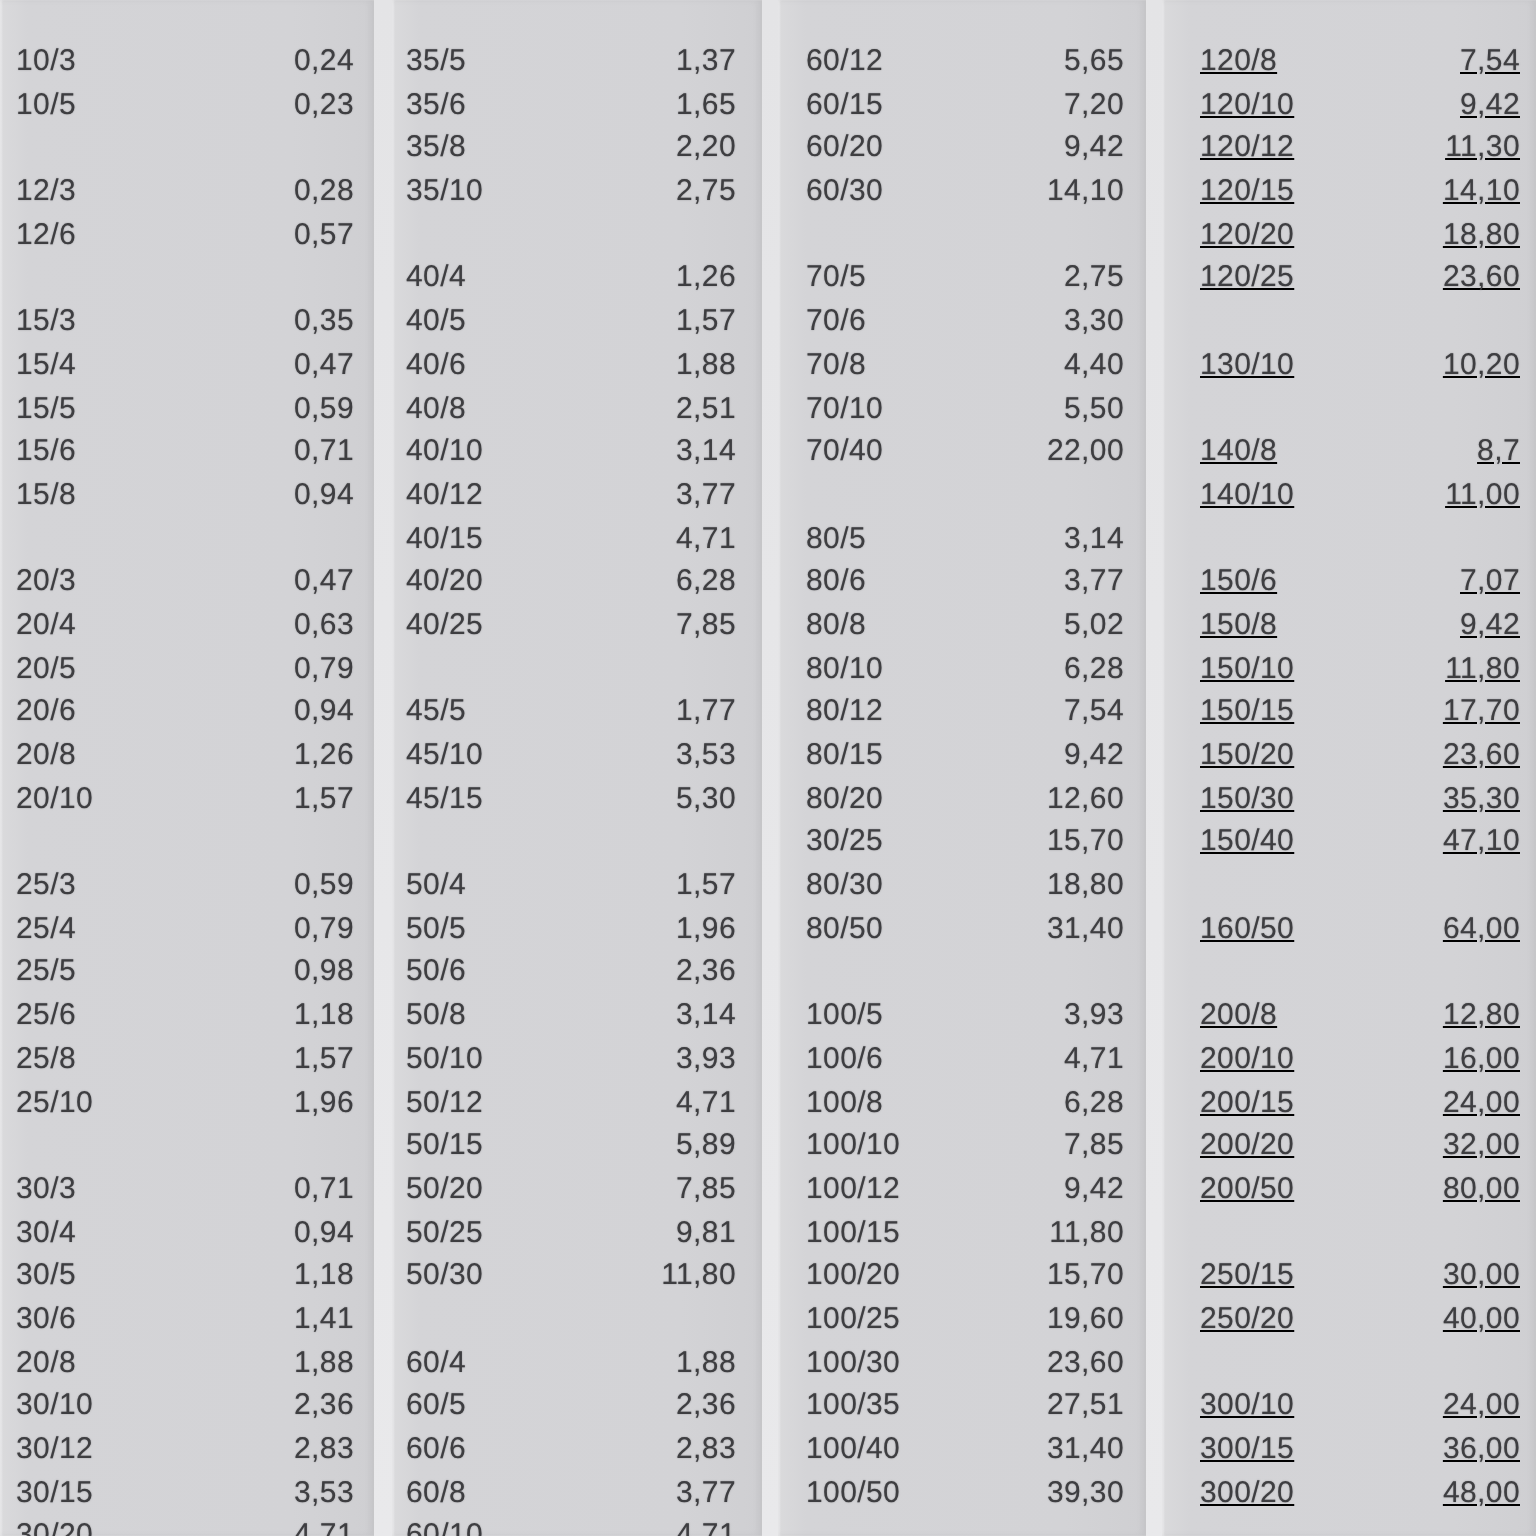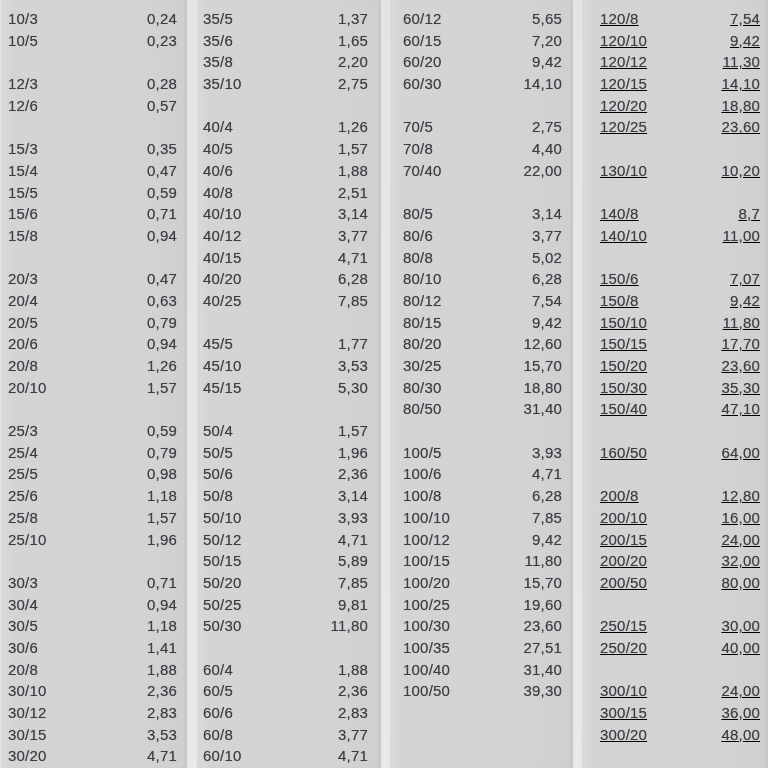--- a/index.html
+++ b/index.html
@@ -16,21 +16,21 @@
   .page {
     position: relative;
     width: 768px;
     height: 768px;
   }
   .panel {
     position: absolute;
     top: 0;
     height: 768px;
     box-sizing: border-box;
-    padding-top: 8px;
+    padding-top: 20px;
     background: linear-gradient(to right, #dadadc 0px, #d4d4d7 14px, #d3d3d6 78%, #cfcfd2 100%);
     box-shadow: inset 1px 0 1px rgba(255,255,255,0.35), inset -2px 0 3px rgba(0,0,0,0.05);
     overflow: hidden;
   }
   .c0 { left: 0;     width: 187px; padding-left: 8px;  padding-right: 10px; }
   .c1 { left: 196px; width: 185px; padding-left: 7px;  padding-right: 13px; }
   .c2 { left: 389px; width: 184px; padding-left: 14px; padding-right: 11px; }
   .c3 { left: 581px; width: 187px; padding-left: 19px; padding-right: 8px; text-decoration: underline;  }
   .row {
     height: 21.7px;
@@ -324,22 +324,30 @@
       <div class="row">
         <span class="lbl">60/30</span>
         <span class="val">14,10</span>
       </div>
       <div class="row"></div>
       <div class="row">
         <span class="lbl">70/5</span>
         <span class="val">2,75</span>
       </div>
       <div class="row">
+        <span class="lbl">70/6</span>
+        <span class="val">3,30</span>
+      </div>
+      <div class="row">
         <span class="lbl">70/8</span>
         <span class="val">4,40</span>
+      </div>
+      <div class="row">
+        <span class="lbl">70/10</span>
+        <span class="val">5,50</span>
       </div>
       <div class="row">
         <span class="lbl">70/40</span>
         <span class="val">22,00</span>
       </div>
       <div class="row"></div>
       <div class="row">
         <span class="lbl">80/5</span>
         <span class="val">3,14</span>
       </div>

